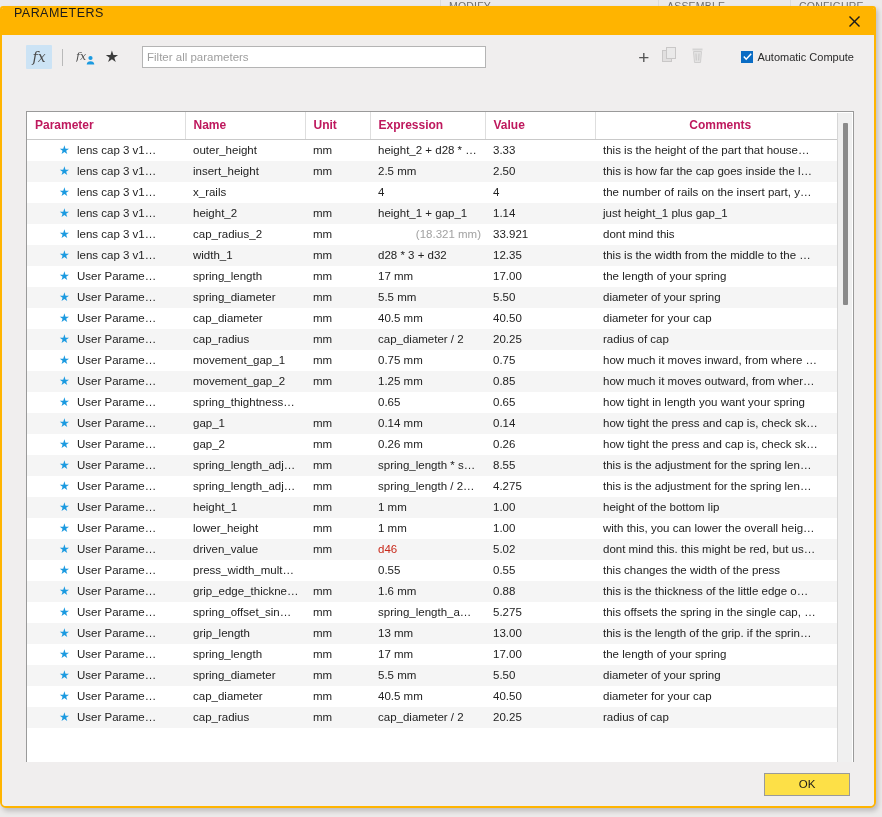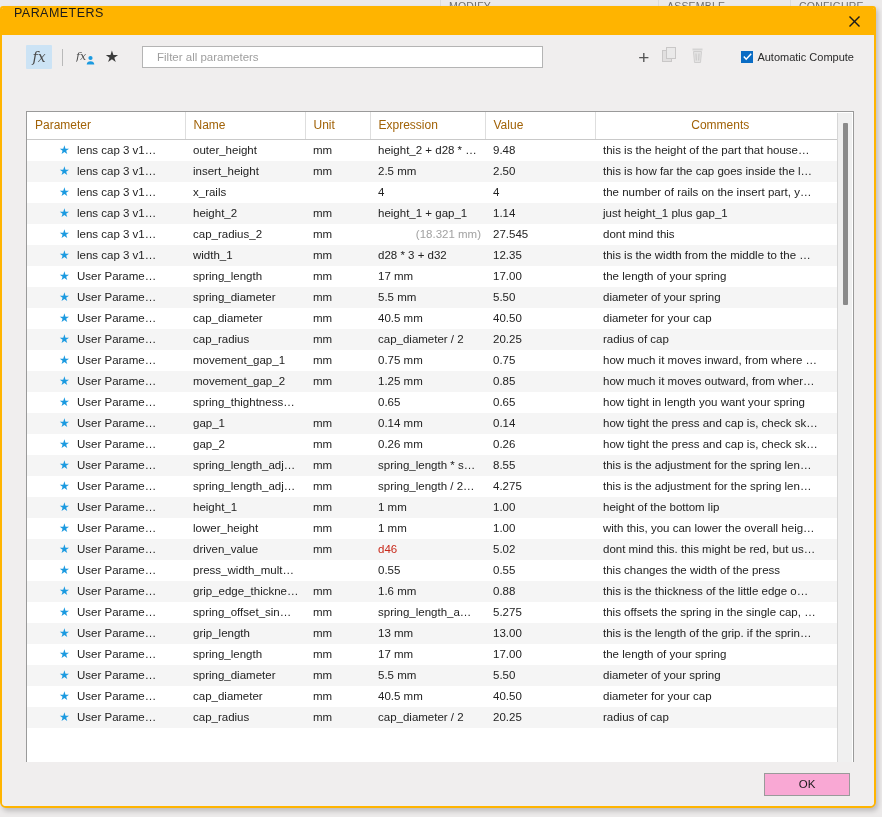--- a/index.html
+++ b/index.html
@@ -94,28 +94,28 @@
   .fx-glyph {
     font-family: "DejaVu Serif", serif;
     font-style: italic;
     font-size: 14px;
     color: #4a4a4a;
     line-height: 1;
   }
   .star-glyph { font-size: 16px; color: #3b3b3b; line-height: 1; }
 
   #filter-input {
-    width: 401px; height: 22px;
+    width: 344px; height: 22px;
     margin-left: 17px;
     border: 1px solid #b4b4b4;
     background: #ffffff;
     font-family: "Liberation Sans", sans-serif;
     font-size: 11.5px;
     color: #333;
-    padding: 0 14px;
+    padding: 0 4px;
     outline: none;
   }
   #filter-input::placeholder { color: #9e9e9e; }
 
   .tb-right { display: flex; align-items: center; margin-left: auto; }
   #plus-icon { font-size: 19px; color: #555; line-height: 1; margin-right: 13px; cursor:pointer; }
   #copy-icon, #trash-icon { margin-right: 13px; opacity: .45; cursor: default; }
   #auto-compute {
     display: flex; align-items: center;
     margin-left: 24px; margin-right: 6px;
@@ -145,25 +145,25 @@
     width: 811px;
     table-layout: fixed;
     font-size: 11.5px;
     color: #222;
   }
   #params th {
     height: 27px;
     background: #ffffff;
     border-bottom: 1px solid #c9c9c9;
     border-right: 1px solid #dedede;
-    font-weight: normal;
+    font-weight: bold;
     text-align: left;
     padding-left: 8px;
     font-size: 12px;
-    color: #a16207;
+    color: #be185d;
     position: relative;
     user-select: none;
   }
   #params th:last-child { border-right: none; text-align: center; }
   #params td {
     height: 21px;
     padding: 0 4px 0 8px;
     white-space: nowrap;
     overflow: hidden;
     text-overflow: clip;
@@ -222,21 +222,21 @@
   #footer {
     position: absolute;
     left: 0; bottom: 0;
     width: 872px; height: 44px;
     background: #f0eeee;
     display: flex; align-items: center; justify-content: flex-end;
     padding-right: 24px;
   }
   #ok-btn {
     width: 86px; height: 23px;
-    background: #f9a8d4;
+    background: #fde047;
     border: 1px solid #9a9a9a;
     font-family: "Liberation Sans", sans-serif;
     font-size: 11.5px;
     color: #1b1b1b;
     cursor: pointer;
   }
 </style>
 </head>
 <body>
 
@@ -331,21 +331,21 @@
             <th>Value</th>
             <th>Comments</th>
           </tr>
       </thead>
       <tbody id="table-body">
           <tr class="row-odd">
             <td class="param-indent"><span class="row-star">★</span><span>lens cap 3 v1…</span></td>
             <td>outer_height</td>
             <td>mm</td>
             <td>height_2 + d28 * …</td>
-            <td>9.48</td>
+            <td>3.33</td>
             <td>this is the height of the part that house…</td>
           </tr>
           <tr class="row-even">
             <td class="param-indent"><span class="row-star">★</span><span>lens cap 3 v1…</span></td>
             <td>insert_height</td>
             <td>mm</td>
             <td>2.5 mm</td>
             <td>2.50</td>
             <td>this is how far the cap goes inside the l…</td>
           </tr>
@@ -363,21 +363,21 @@
             <td>mm</td>
             <td>height_1 + gap_1</td>
             <td>1.14</td>
             <td>just height_1 plus gap_1</td>
           </tr>
           <tr class="row-odd">
             <td class="param-indent"><span class="row-star">★</span><span>lens cap 3 v1…</span></td>
             <td>cap_radius_2</td>
             <td>mm</td>
             <td class="expr-dim">(18.321 mm)</td>
-            <td>27.545</td>
+            <td>33.921</td>
             <td>dont mind this</td>
           </tr>
           <tr class="row-even">
             <td class="param-indent"><span class="row-star">★</span><span>lens cap 3 v1…</span></td>
             <td>width_1</td>
             <td>mm</td>
             <td>d28 * 3 + d32</td>
             <td>12.35</td>
             <td>this is the width from the middle to the …</td>
           </tr>

